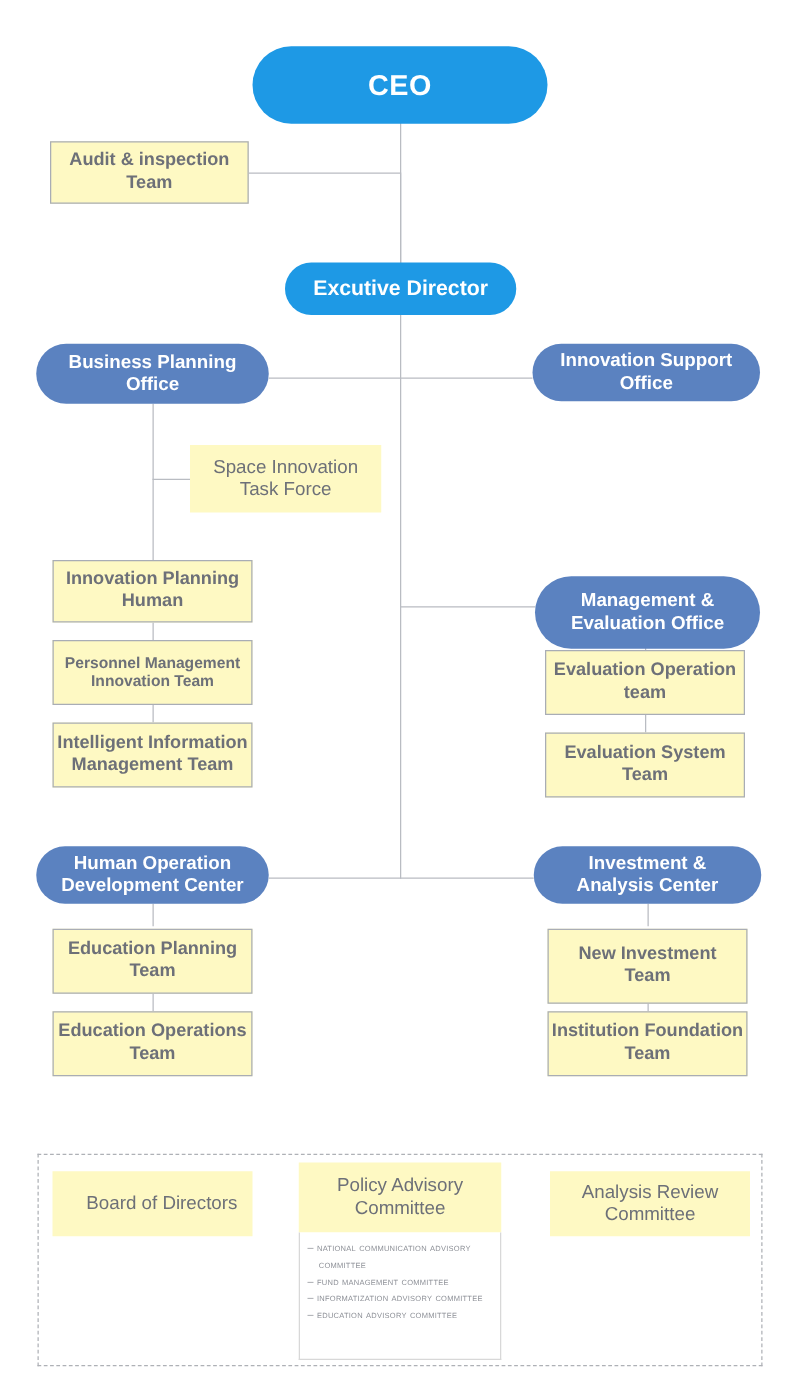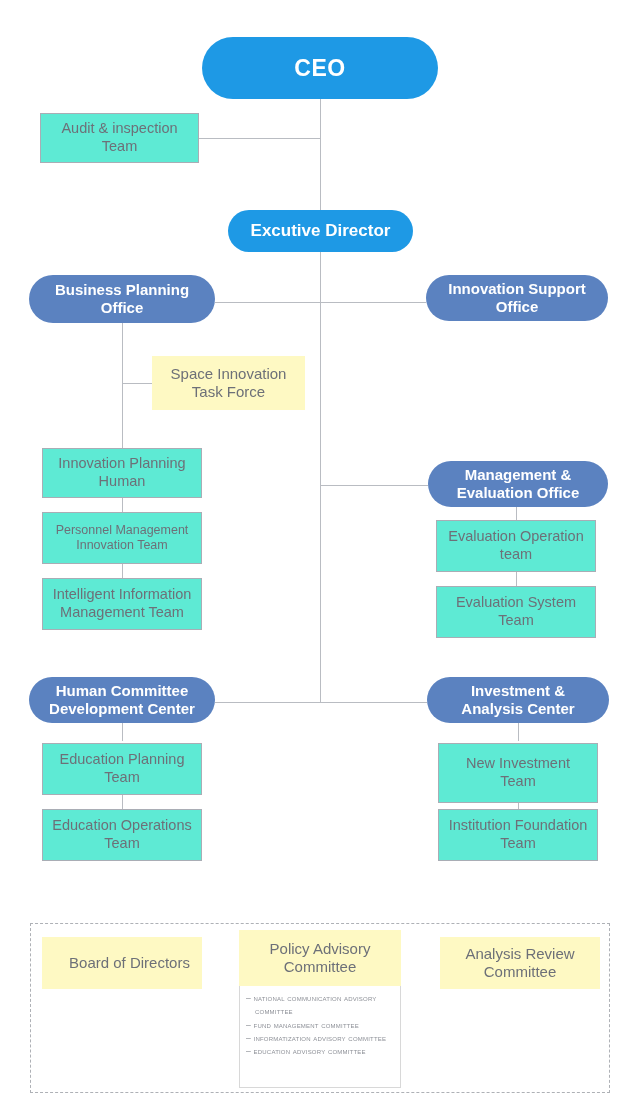--- a/index.html
+++ b/index.html
@@ -44,25 +44,25 @@
   .pill-muted {
     background: #5b82c0;
     border-radius: 999px;
     color: #ffffff;
     font-weight: 700;
     font-size: 15px;
   }
 
   
   .box-team {
-    background: #5eead4;
+    background: #fef9c3;
     border: 1px solid #a9adb5;
     color: #6d7078;
     font-size: 14.5px;
-    font-weight: 400;
+    font-weight: 700;
   }
   .box-team.small { font-size: 12.5px; }
 
   
   .box-gray {
     background: #fef9c3;
     color: #6d7078;
     font-size: 15px;
     border: none;
   }
@@ -164,37 +164,37 @@
   <div class="node box-team small" style="left:42px; top:512px; width:160px; height:52px;">
     <span style="white-space:pre-line;">Personnel Management
 Innovation Team</span>
   </div>
 
   <div class="node box-team" style="left:42px; top:578px; width:160px; height:52px;">
     <span style="white-space:pre-line;">Intelligent Information
 Management Team</span>
   </div>
 
-  <div class="node pill-muted" style="left:428px; top:461px; width:180px; height:46px;">
+  <div class="node pill-muted" style="left:428px; top:461px; width:180px; height:58px;">
     <span style="white-space:pre-line;">Management &amp;
 Evaluation Office</span>
   </div>
 
   <div class="node box-team" style="left:436px; top:520px; width:160px; height:52px;">
     <span style="white-space:pre-line;">Evaluation Operation
 team</span>
   </div>
 
   <div class="node box-team" style="left:436px; top:586px; width:160px; height:52px;">
     <span style="white-space:pre-line;">Evaluation System
 Team</span>
   </div>
 
   <div class="node pill-muted" style="left:29px; top:677px; width:186px; height:46px;">
-    <span style="white-space:pre-line;">Human Committee
+    <span style="white-space:pre-line;">Human Operation
 Development Center</span>
   </div>
 
   <div class="node box-team" style="left:42px; top:743px; width:160px; height:52px;">
     <span style="white-space:pre-line;">Education Planning
 Team</span>
   </div>
 
   <div class="node box-team" style="left:42px; top:809px; width:160px; height:52px;">
     <span style="white-space:pre-line;">Education Operations

